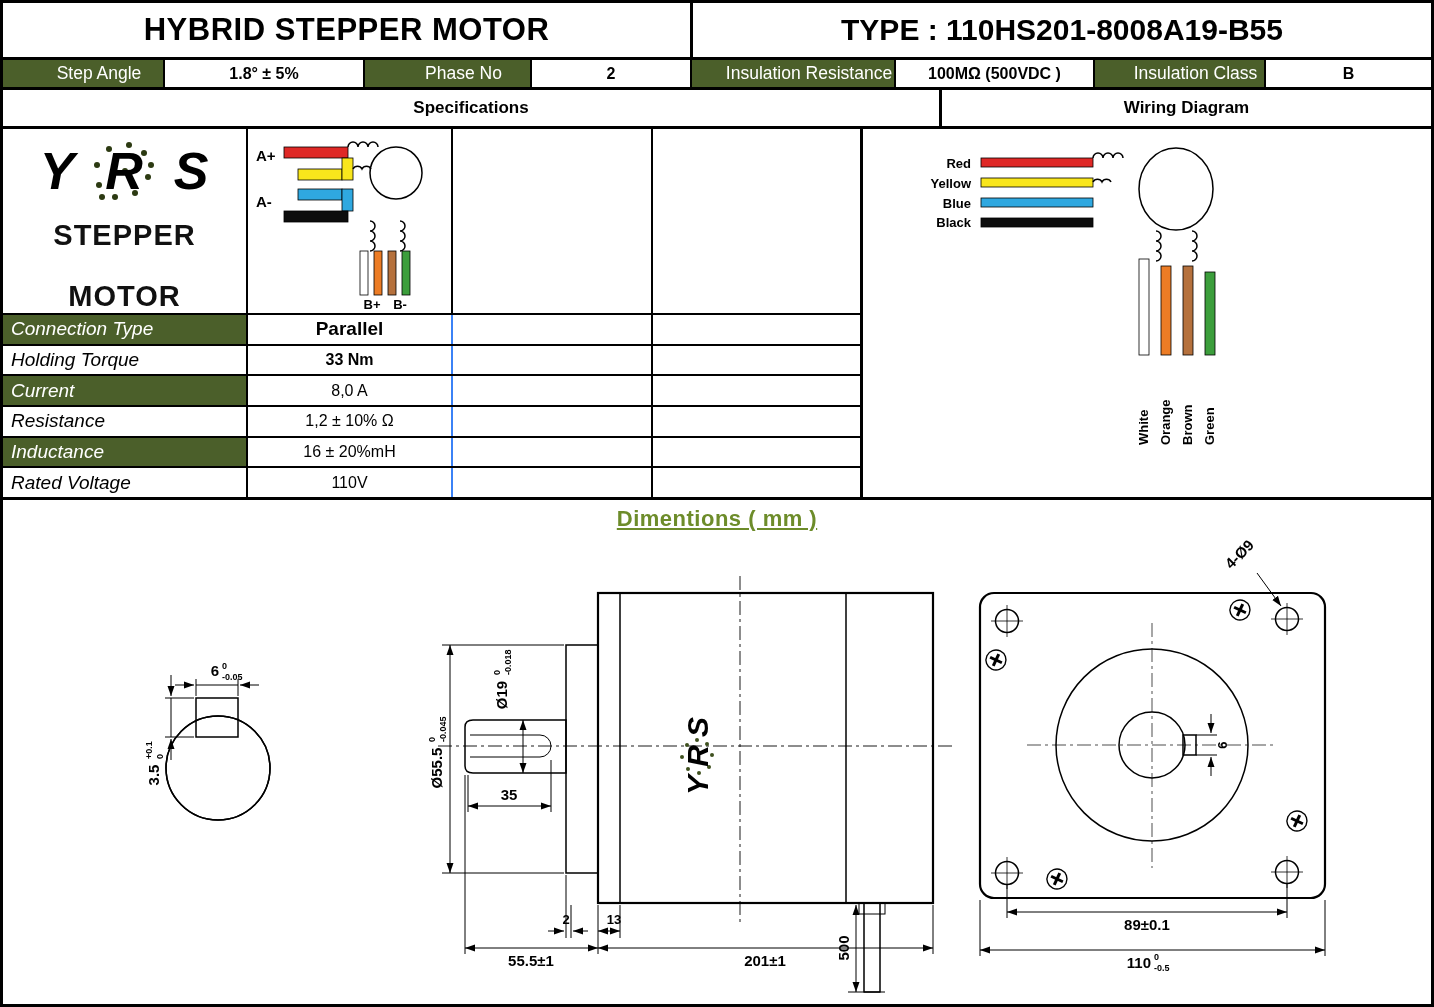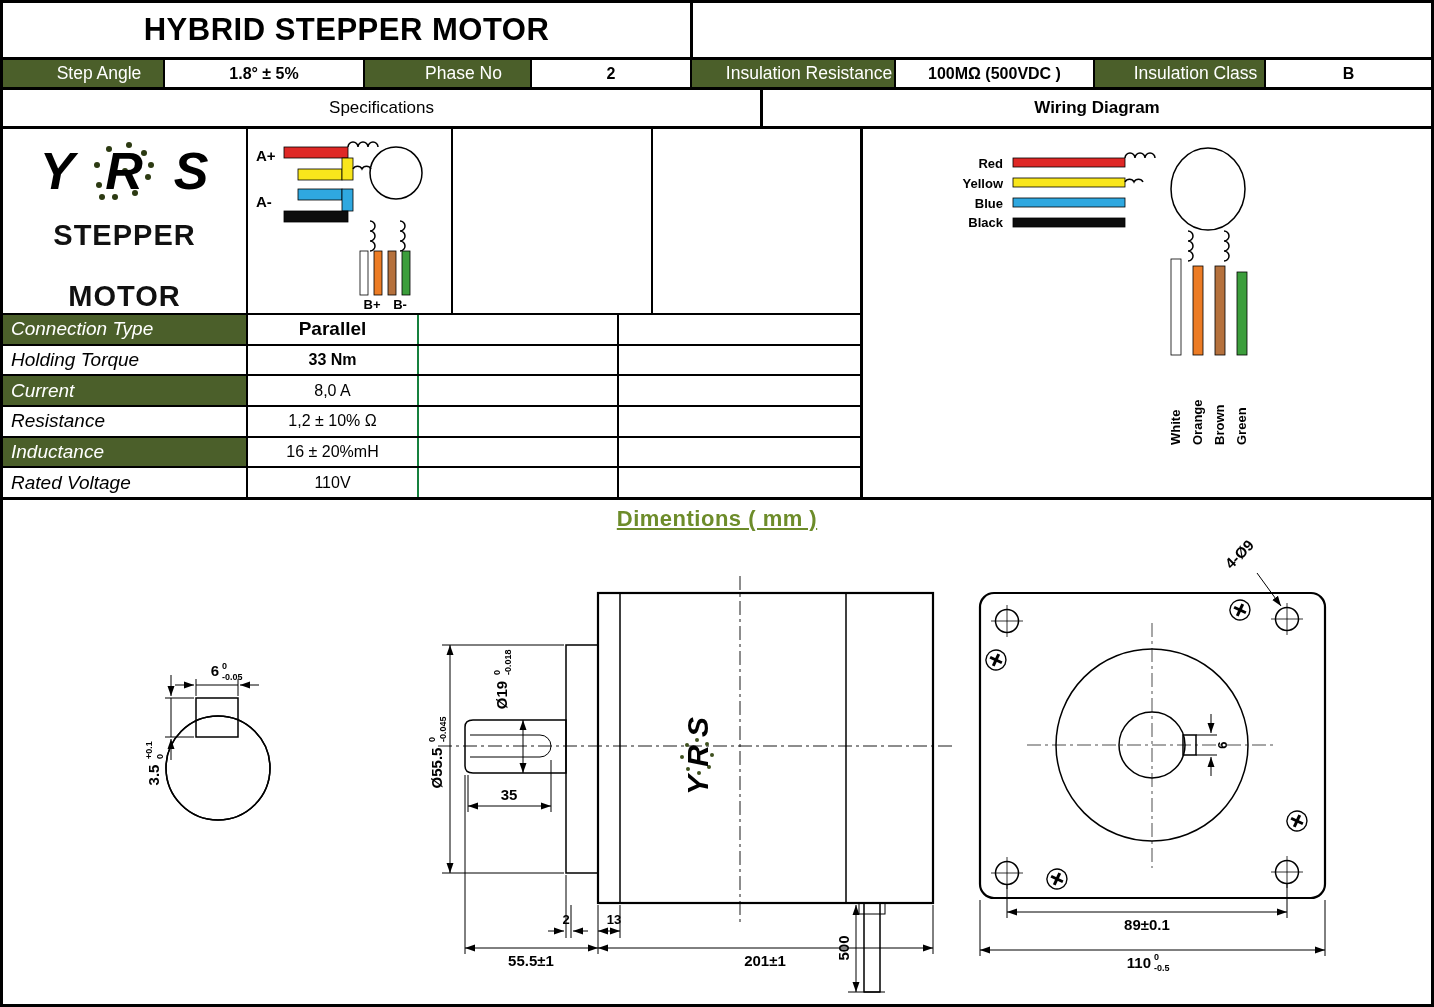--- a/index.html
+++ b/index.html
@@ -11,41 +11,41 @@
   .hdr-left{left:0;top:0;width:690px;height:54px;border-right:3px solid #000;font-size:31px;font-weight:bold;letter-spacing:.5px;}
   .hdr-right{left:690px;top:0;width:738px;height:54px;font-size:30px;font-weight:bold;}
   
   .param-row{left:0;top:54px;width:1428px;height:33px;border-top:3px solid #000;border-bottom:3px solid #000;display:flex;}
   .pcell{border-right:2px solid #000;display:flex;align-items:center;justify-content:center;height:100%;}
   .pcell:last-child{border-right:none;}
   .plabel{background:#4b5f2a;color:#fff;font-size:17.5px;padding-left:32px;}
   .pvalue{font-weight:bold;font-size:16px;}
   
   .sec-row{left:0;top:87px;width:1428px;height:39px;border-bottom:3px solid #000;display:flex;}
-  .sec-left{width:760px;border-right:3px solid #000;font-weight:normal;font-size:17px;}
+  .sec-left{width:939px;border-right:3px solid #000;font-weight:bold;font-size:17px;}
   .sec-right{flex:1;font-weight:bold;font-size:17px;}
   
   .spec-table{left:0;top:126px;width:860px;height:368px;border-right:3px solid #000;}
   .spec-top{height:186px;border-bottom:2px solid #000;display:flex;}
   .c1{width:245px;border-right:2px solid #000;}
   .c2{width:205px;border-right:2px solid #000;}
   .c3{width:200px;border-right:2px solid #000;}
   .c4{flex:1;}
   .spec-rows{height:182px;display:flex;flex-direction:column;}
   .spec-row{flex:1;display:flex;border-bottom:2px solid #000;}
   .spec-row:last-child{border-bottom:none;}
   .rlabel{width:245px;border-right:2px solid #000;display:flex;align-items:center;padding-left:8px;font-size:19px;font-style:italic;}
   .rlabel.green{background:#4b5f2a;color:#fff;}
-  .rvalue{width:171px;border-right:2px solid #15803d;display:flex;align-items:center;justify-content:center;}
+  .rvalue{width:205px;border-right:2px solid #3b82f6;display:flex;align-items:center;justify-content:center;}
   .re1{width:200px;border-right:2px solid #000;}
   .re2{flex:1;}
   .v-bold{font-weight:bold;font-size:19px;}
   .v-bold-sm{font-weight:bold;font-size:16px;}
   .v-reg{font-size:16px;}
-  .wiring-cell{left:860px;top:126px;width:560px;height:368px;}
+  .wiring-cell{left:828px;top:126px;width:560px;height:368px;}
   .main-bottom{left:0;top:494px;width:1428px;height:3px;background:#000;}
   
   .logo-cell{display:flex;flex-direction:column;align-items:center;}
   .brand-line{font-weight:bold;font-size:29px;letter-spacing:1px;color:#111;}
   
   .dims-area{left:0;top:497px;width:1428px;height:504px;}
   .dims-title-wrap{left:0;top:6px;width:1428px;text-align:center;}
   .dims-title{color:#6d8c2a;font-size:22px;font-weight:bold;text-decoration:underline;letter-spacing:.5px;}
   
   svg text{fill:#000;font-family:"Liberation Sans",sans-serif;}
@@ -59,20 +59,21 @@
   .dln{stroke:#000;stroke-width:1;fill:none;}
   .cl{stroke:#000;stroke-width:.9;fill:none;stroke-dasharray:14,4,3,4;}
   .bar{stroke:#000;stroke-width:.8;}
 </style>
 </head>
 <body>
 
 <div class="page">
 
   <div class="abs hdr-left flexc">HYBRID STEPPER MOTOR</div>
+  <div class="abs hdr-right flexc">TYPE : 110HS201-8008A19-B55</div>
 
   <div class="abs param-row">
     <div class="pcell plabel" style="width:162px">Step Angle</div>
     <div class="pcell pvalue" style="width:200px">1.8° ± 5%</div>
     <div class="pcell plabel" style="width:167px">Phase No</div>
     <div class="pcell pvalue" style="width:160px">2</div>
     <div class="pcell plabel" style="width:204px">Insulation Resistance</div>
     <div class="pcell pvalue" style="width:199px">100MΩ  (500VDC )</div>
     <div class="pcell plabel" style="width:171px">Insulation Class</div>
     <div class="pcell pvalue" style="width:165px">B</div>

